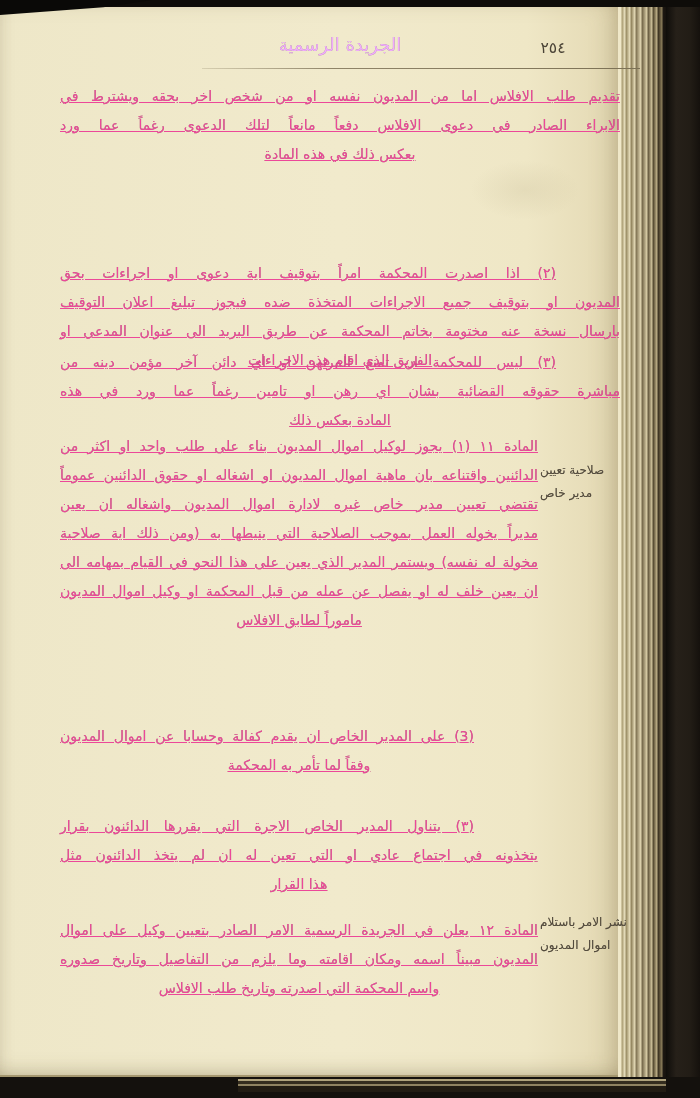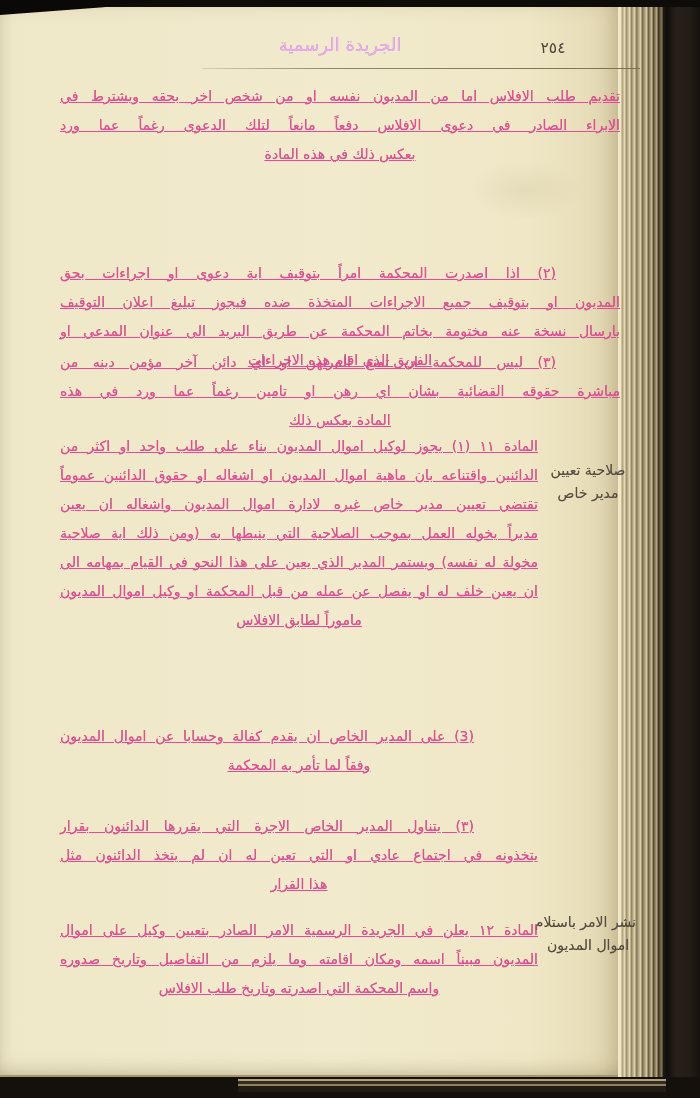--- a/index.html
+++ b/index.html
@@ -65,21 +65,21 @@
     height:29px;line-height:29px;white-space:nowrap;
     text-align:justify;text-align-last:justify;
     font-size:14px;
   }
   .line.center{text-align:center;text-align-last:center;}
   .line.indent{padding-right:64px;}
   .wide{left:60px;width:560px;}
   .narrow{left:60px;width:478px;}
   .margin-note{
     position:absolute;left:540px;width:96px;direction:rtl;
-    text-align:center;font-size:14px;line-height:23px;
+    text-align:left;font-size:12px;line-height:23px;
     white-space:nowrap;color:#544c3e;text-shadow:0 0 .5px rgba(84,76,62,.5);
   }
   
   .ghost{
     position:absolute;left:470px;top:160px;width:110px;height:60px;
     background:radial-gradient(ellipse at center,rgba(150,135,95,.12),rgba(150,135,95,0) 70%);
   }
 </style>
 </head>
 <body>

